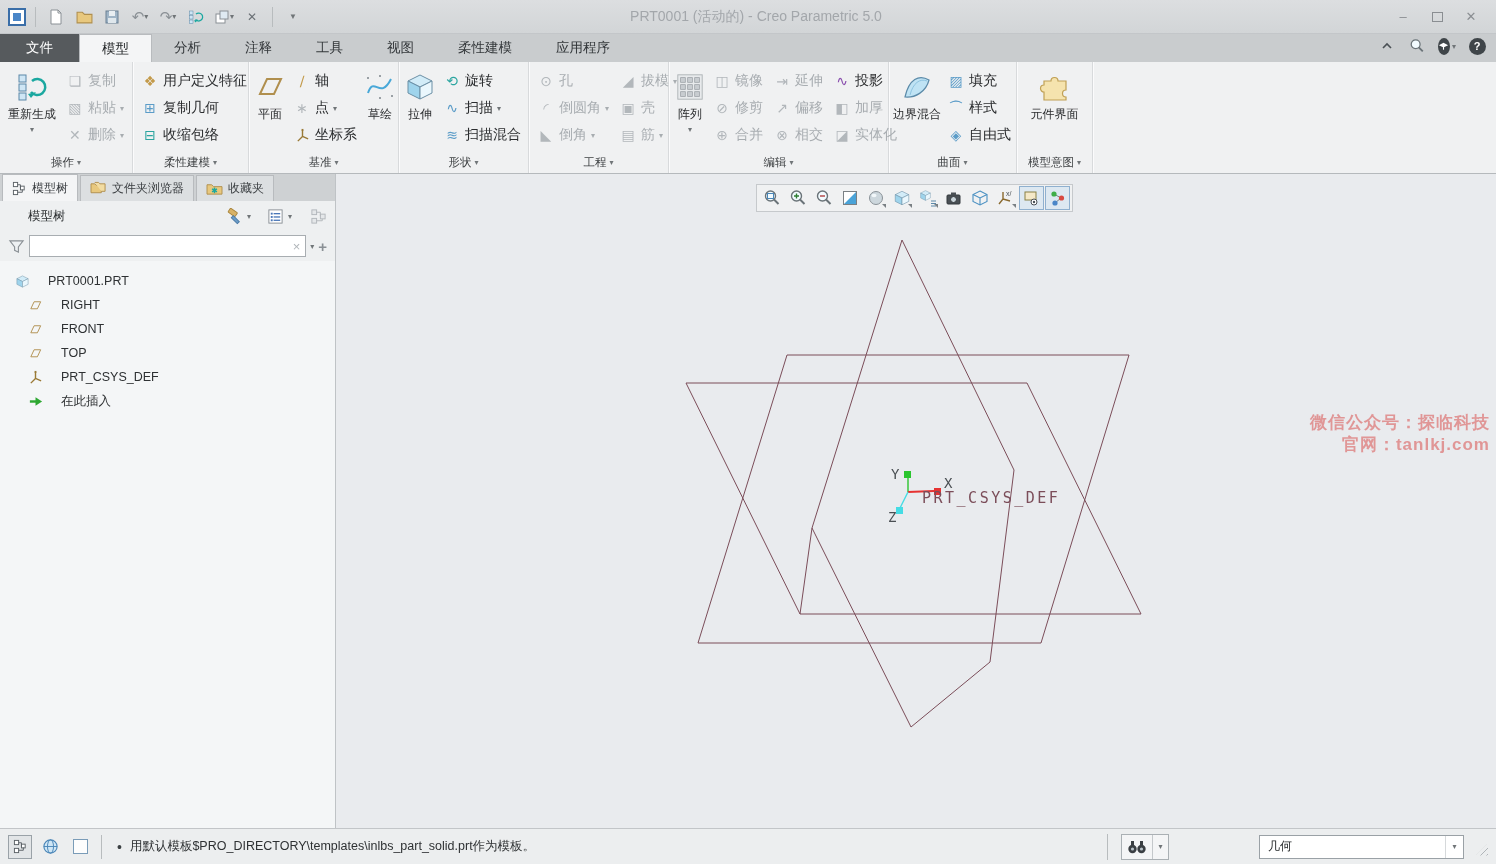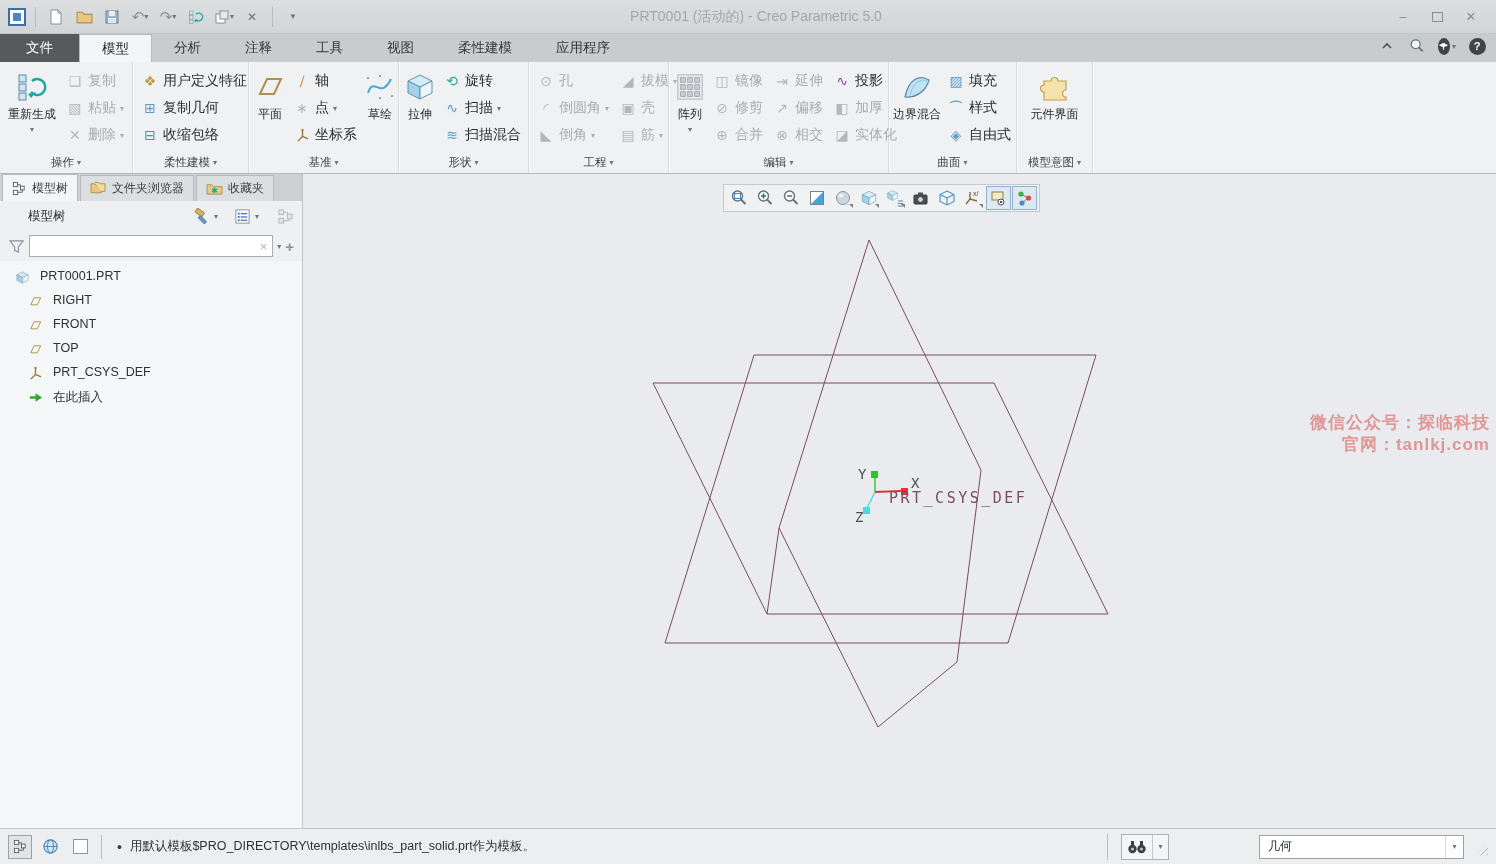--- a/index.html
+++ b/index.html
@@ -46,34 +46,34 @@
 .sbtn .ic { width:18px; height:17px; display:flex; align-items:center; justify-content:center; font-size:14px; }
 .sbtn .lbl { font-size:14px; }
 .dis { color:#a8adb1 !important; }
 .c-gold { color:#c39a4a; } .c-blue { color:#5b9cc8; } .c-teal { color:#2ba5a0; }
 .c-gray { color:#b2b7bb; } .c-purple { color:#8a4fae; }
 .glyph { font-family:"DejaVu Sans",sans-serif; }
 .rfill { flex:1; }
 
 
 .main { flex:1; display:flex; min-height:0; }
-.panel { width:303px; background:#eef0f1; display:flex; flex-direction:column; border-right:1px solid #bfc3c6; }
+.panel { width:336px; background:#eef0f1; display:flex; flex-direction:column; border-right:1px solid #bfc3c6; }
 .ptabs { height:27px; background:#ced1d3; display:flex; align-items:flex-end; padding-left:2px; flex:0 0 27px; }
 .ptab { height:26px; display:flex; align-items:center; gap:5px; padding:0 9px; background:#dcdfe1;
   border:1px solid #b8bbbe; border-bottom:none; margin-right:2px; font-size:12px; color:#3a3e41; }
 .ptab.active { background:#f4f5f6; height:27px; }
 .phead { height:30px; display:flex; align-items:center; padding:0 8px; flex:0 0 30px; }
 .phead .ptitle { font-size:12.5px; color:#2e3133; margin-left:20px; }
 .phead .hicons { margin-left:auto; display:flex; align-items:center; gap:4px; }
 .filterrow { height:30px; display:flex; align-items:center; gap:4px; padding:0 8px; flex:0 0 30px; }
 .filterbox { flex:1; height:22px; background:#fff; border:1px solid #a8adb1; display:flex; align-items:center; }
 .filterbox input { flex:1; border:none; outline:none; height:18px; font-size:12px; padding:0 4px; background:transparent; }
 .filterbox .clr { color:#b0b5b9; font-size:13px; padding:0 5px; }
 .tree { flex:1; background:#f4f6f7; padding-top:8px; overflow:hidden; }
-.trow { height:24px; display:flex; align-items:flex-start; gap:10px; padding-left:14px; font-size:12.5px; color:#2e3133; }
+.trow { height:24px; display:flex; align-items:center; gap:18px; padding-left:14px; font-size:12.5px; color:#2e3133; }
 .trow.ind { padding-left:27px; }
 .ticon { width:16px; height:16px; display:flex; align-items:center; justify-content:center; }
 
 
 .canvas { flex:1; position:relative; background:#e9ebee; overflow:hidden; }
 .gtoolbar { position:absolute; left:420px; top:10px; height:28px; background:#f0f1f2; border:1px solid #c6c9cc;
   display:flex; align-items:center; gap:1px; padding:0 2px; }
 .gbtn { width:25px; height:24px; display:flex; align-items:center; justify-content:center; border:1px solid transparent; position:relative; }
 .gbtn.pressed { background:#dde8f1; border:1px solid #8fb0cf; }
 .gbtn.dd::after { content:""; position:absolute; right:1px; bottom:1px; border-left:4px solid transparent; border-top:4px solid #7a8084; }

